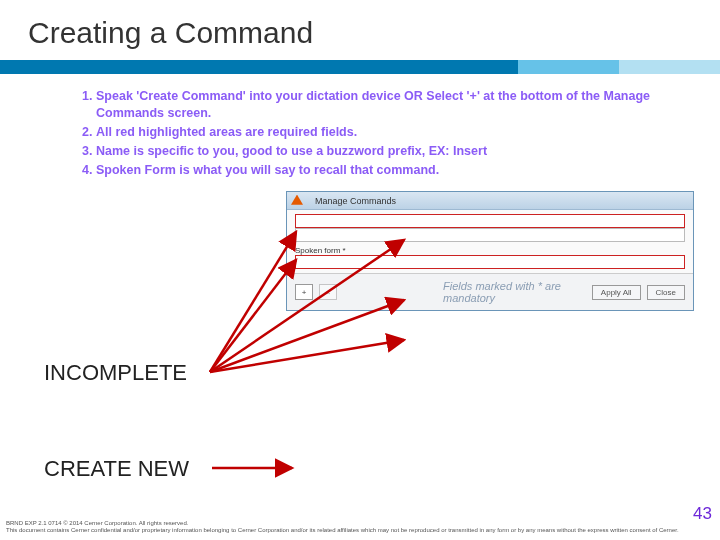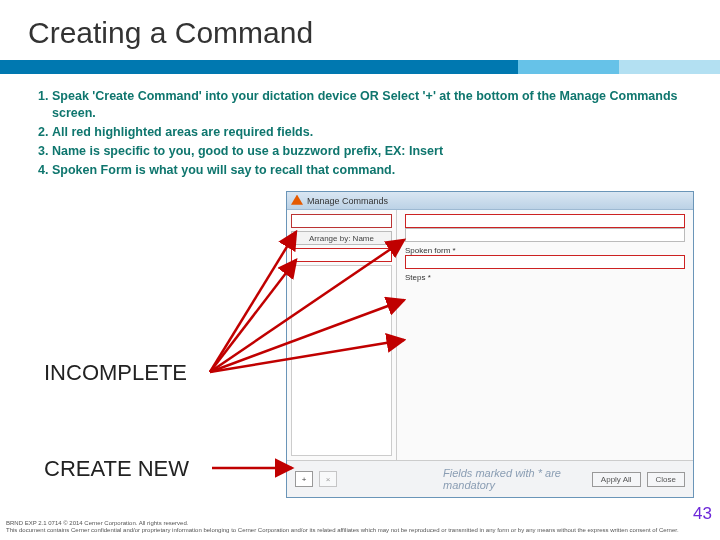--- a/index.html
+++ b/index.html
@@ -19,43 +19,44 @@
   }
   .title-bar {
     height: 14px;
     background: linear-gradient(to right, #0078b0 0%, #0078b0 72%, #66c2e8 72%, #66c2e8 86%, #b3e0f2 86%, #b3e0f2 100%);
     margin-bottom: 14px;
   }
   .steps {
     padding: 0 34px 0 34px;
     font-size: 12.5px;
     font-weight: bold;
-    color: #0f766e;
+    color: #8b5cf6;
     line-height: 1.35;
+    margin-left: 44px;
   }
   .steps ol { list-style-position: outside; margin-left: 18px; }
   .steps li { margin-bottom: 2px; }
 
   .app-window {
     position: absolute;
     left: 286px;
     top: 191px;
     width: 408px;
     background: #eef0f2;
     border: 1px solid #6a95b8;
     font-size: 9px;
   }
   .titlebar {
     height: 18px;
     background: linear-gradient(#d9e6f2, #bcd2e6);
     border-bottom: 1px solid #9db9d2;
     display: flex;
     align-items: center;
     padding: 0 4px;
-    gap: 4px;
+    gap: 12px;
   }
   .titlebar .icon {
     width: 12px; height: 12px;
     background: #e55a00;
     clip-path: polygon(50% 0, 100% 85%, 0 85%);
     display: inline-block;
   }
   .titlebar .title-text {
     font-size: 9px;
     color: #333;
@@ -145,34 +146,25 @@
     <li>Spoken Form is what you will say to recall that command.</li>
   </ol>
 </div>
 
 <div class="app-window">
   <div class="titlebar">
     <span class="icon"></span>
     <span class="title-text">Manage Commands</span>
   </div>
   <div class="app-body">
-    <div class="left-pane">
-      <div class="search-row">
-        <div class="search-input" placeholder="Search"></div>
-      </div>
-      <div class="arrange-btn">Arrange by: Name</div>
-      <div class="red-box"></div>
-      <div class="white-box"></div>
-    </div>
     <div class="right-pane">
       <div class="field-input"></div>
       <div class="field-input normal"></div>
       <div class="field-lbl">Spoken form *</div>
       <div class="field-input"></div>
-      <div class="field-lbl">Steps *</div>
     </div>
   </div>
   <div class="app-footer">
     <div class="plus-btn">+</div>
     <div class="plus-btn" style="opacity:.5">×</div>
     <div class="mand-note">Fields marked with * are mandatory</div>
     <div class="app-btn">Apply All</div>
     <div class="app-btn">Close</div>
   </div>
 </div>

